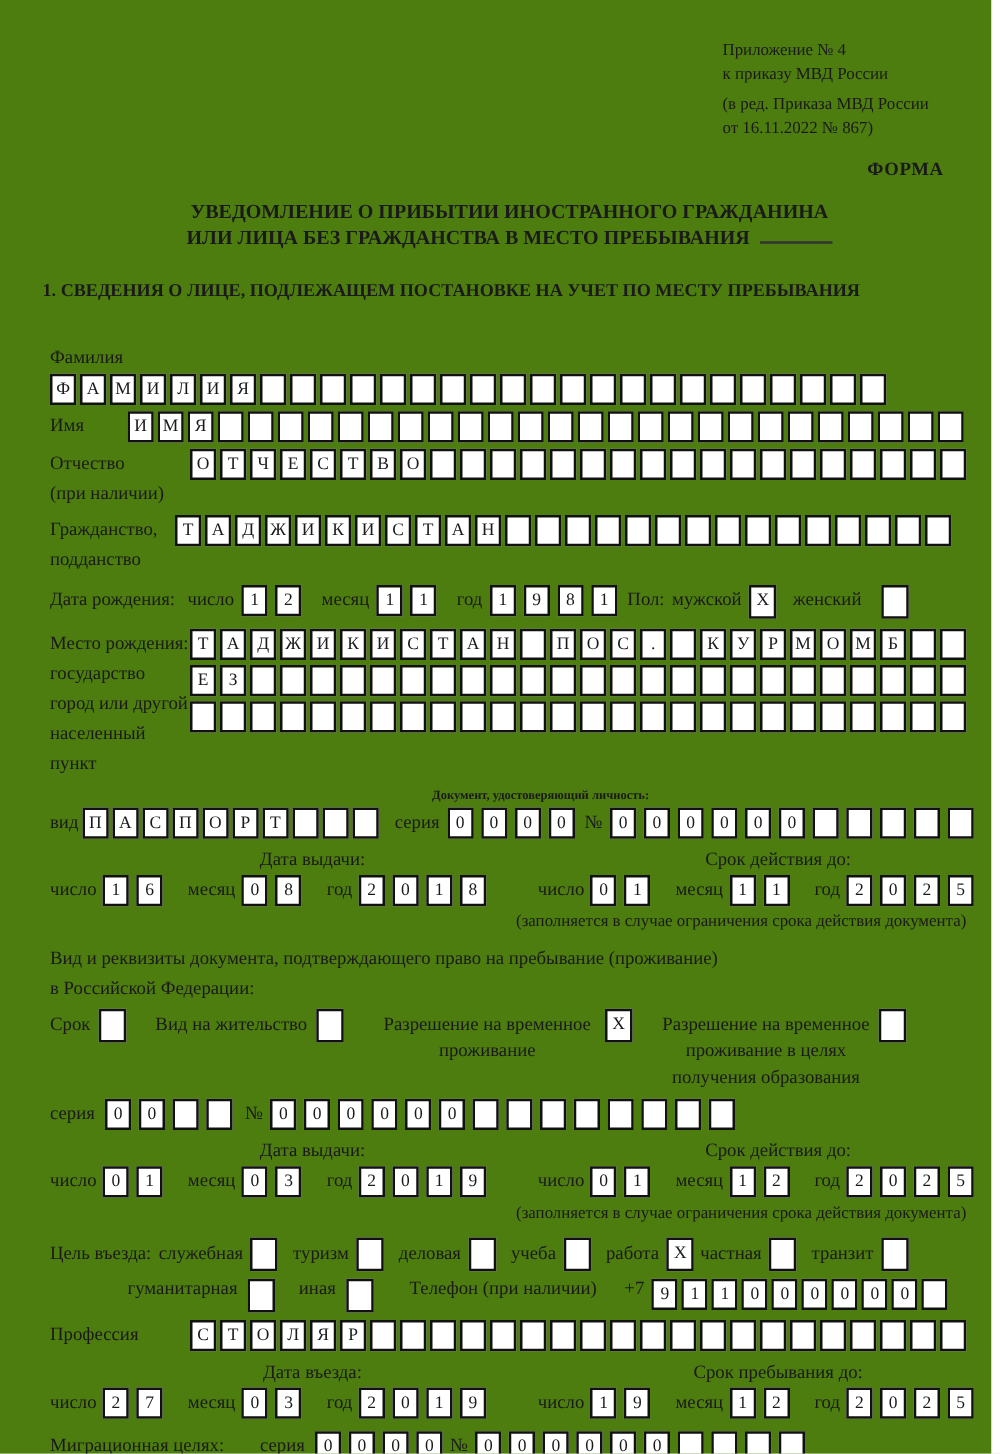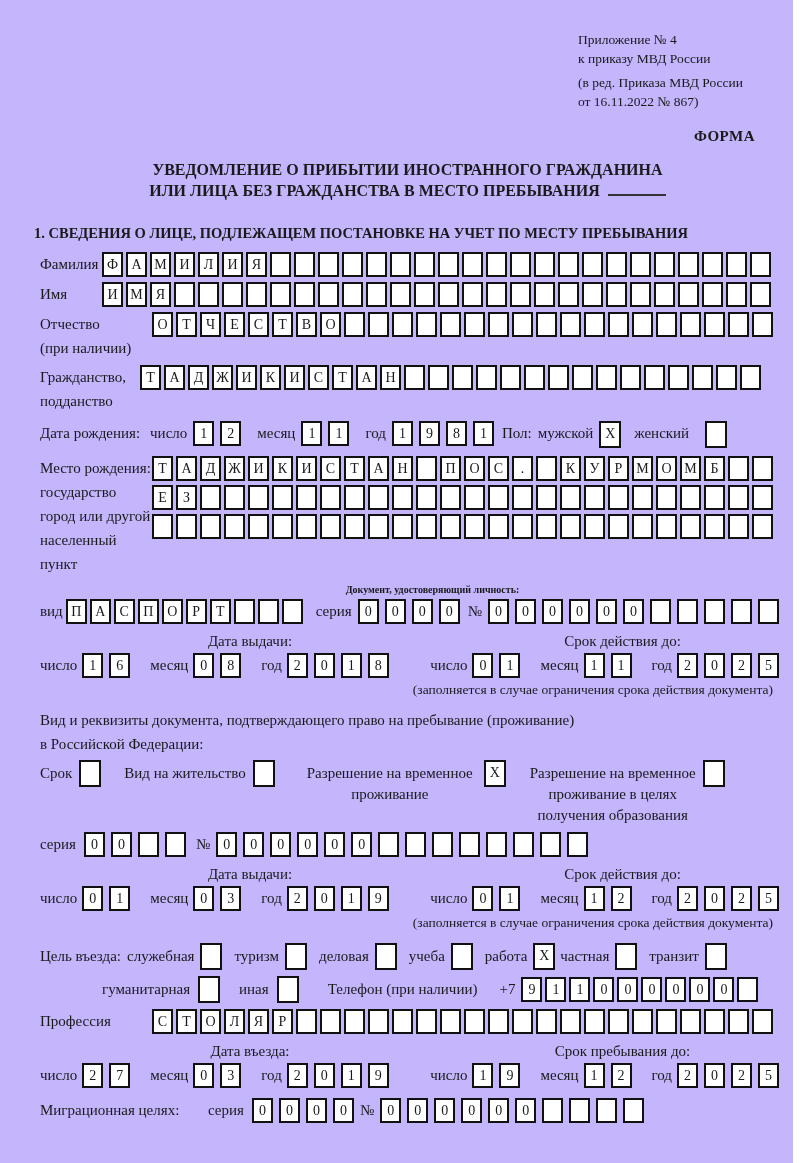--- a/index.html
+++ b/index.html
@@ -1,19 +1,19 @@
 <!DOCTYPE html>
 <html><head>
 <meta charset="utf-8">
 <style>
   html,body{margin:0;padding:0;background:#ffffff;}
   .page{
     width:793px;height:1163px;box-sizing:border-box;
     padding:30px 8px 0 40px;position:relative;overflow:hidden;
-    background:#c4b5fd;color:#1a1a1a;
+    background:#4d7c0f;color:#1a1a1a;
     font-family:"Liberation Serif","DejaVu Serif",serif;
     font-size:15px;
   }
   
   .hdr{margin-left:538px;font-size:13.5px;line-height:19px;}
   .hdr .gap{margin-top:5px;}
   .forma{text-align:right;padding-right:30px;font-weight:bold;margin-top:17px;font-size:15px;letter-spacing:.5px;}
   .title{text-align:center;font-weight:bold;font-size:16px;line-height:21px;margin-top:14px;margin-left:-10px;}
   .blank-line{display:inline-block;width:58px;border-bottom:2px solid #333;height:12px;margin-left:8px;}
   .sec1{font-weight:bold;font-size:14.5px;margin-top:24px;margin-left:-6px;}
@@ -25,41 +25,41 @@
   }
   .cells{display:inline-flex;flex-wrap:nowrap;}
   .dcells .cell{margin-right:6px;}
   .cb{width:18px;height:23px;}
   
   .row{display:flex;align-items:flex-start;margin-top:5px;}
   .row .lbl{line-height:25px;}
   .lblcol{flex:0 0 auto;}
   .lblcol div{line-height:24px;}
   .w62{width:62px;}.w100{width:100px;}.w112{width:112px;}
-  .mt18{margin-top:10px;}.mt10{margin-top:10px;}.mt8{margin-top:8px;}
+  .mt18{margin-top:32px;flex-direction:column;}.mt10{margin-top:10px;}.mt8{margin-top:8px;}
   .cstack .cellrow{margin-bottom:4px;display:flex;}
   .doc-head{font-weight:bold;font-size:10px;text-align:center;margin-top:8px;margin-bottom:4px;margin-left:40px;}
   .inline-lbl{line-height:25px;margin:0 6px 0 10px;}
   .dates-head{display:flex;margin-top:8px;line-height:18px;}
   .dates-head .h1{width:420px;text-align:center;padding-left:0px;}
   .dates-head .h2{flex:1;text-align:center;}
   .dates-row{display:flex;align-items:center;margin-top:3px;}
   .dates-row .grp{display:flex;align-items:center;}
   .dates-row .g1{width:430px;}
   .dates-row .glbl{line-height:25px;margin-right:5px;}
   .dates-row .gl2{margin-left:14px;}
   .note{font-size:13.5px;text-align:right;padding-right:12px;margin-top:3px;line-height:17px;}
   .intro{margin-top:10px;line-height:24px;}
   .cbrow{display:flex;align-items:flex-start;margin-top:4px;}
   .cbrow .t{line-height:27px;margin-right:7px;}
   .cbrow .tc{text-align:center;line-height:21px;padding-top:3px;}
   .purpose{display:flex;align-items:center;margin-top:12px;}
   .purpose .t{line-height:25px;margin-right:6px;}
   .purpose .sp{margin-left:9px;}
-  .phone-row{display:flex;align-items:center;margin-top:6px;padding-left:62px;}
+  .phone-row{display:flex;align-items:flex-start;margin-top:6px;padding-left:62px;}
 </style>
 </head>
 <body>
 
 <div class="page">
 
   <div class="hdr">
     <div>Приложение № 4</div>
     <div>к приказу МВД России</div>
     <div class="gap">(в ред. Приказа МВД России</div>

